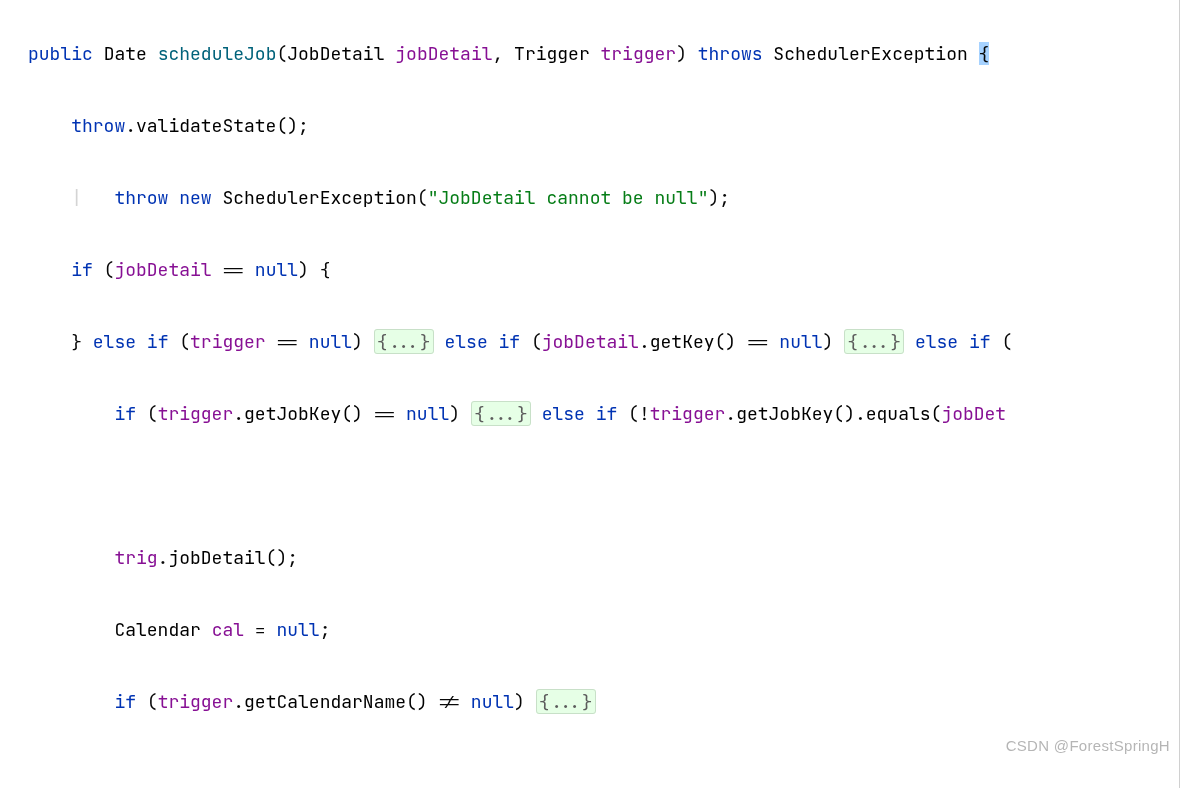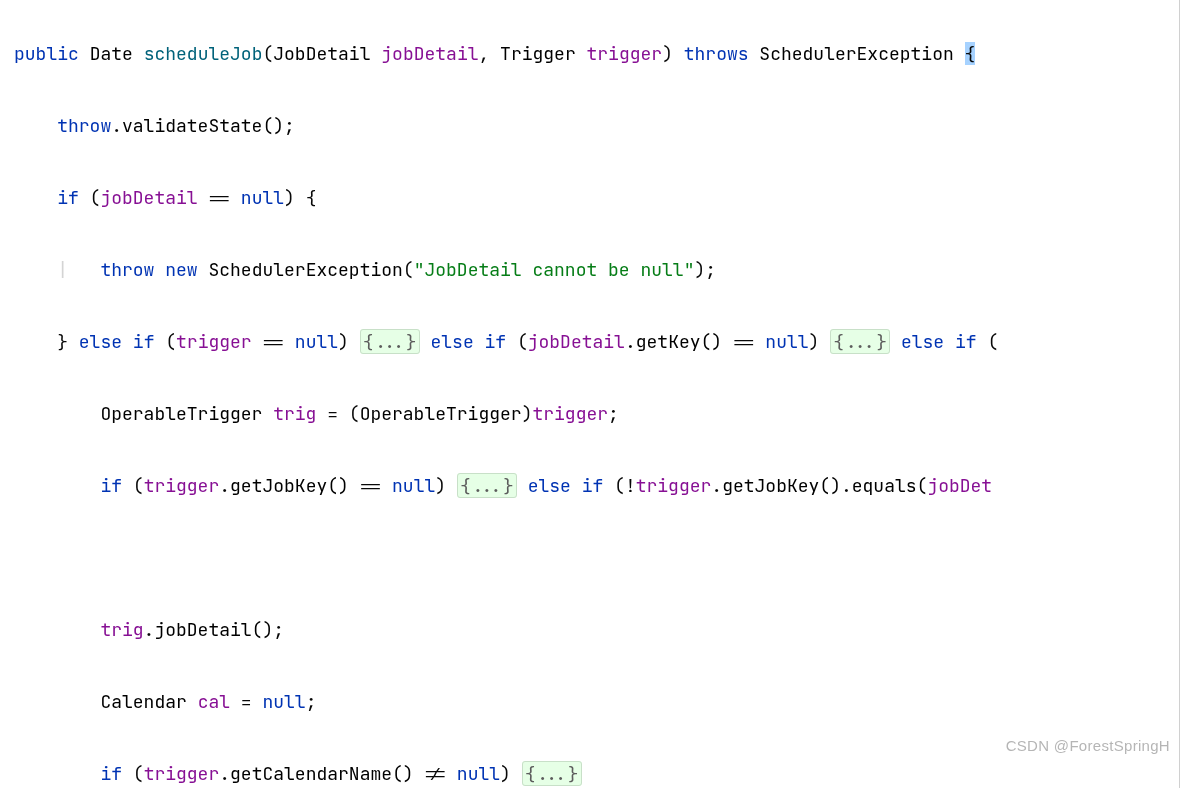--- a/index.html
+++ b/index.html
@@ -16,21 +16,21 @@
     position: relative;
   }
   .code {
     white-space: pre;
     padding: 0;
     position: relative;
   }
   .line {
     display: block;
     min-height: 36px;
-    padding-left: 14px;
+    padding-left: 28px;
     white-space: pre;
   }
   .kw   { color: #0033b3; } 
   .kw2  { color: #0033b3; } 
   .typ  { color: #000000; } 
   .mth  { color: #00627a; } 
   .call { color: #000000; } 
   .id   { color: #871094; }
   .str  { color: #067d17; } 
   .pun  { color: #080808; }
@@ -61,24 +61,23 @@
     right:0; top:0; bottom:0; width:1px;
     background:#d0d0d0;
   }
 </style>
 </head>
 <body>
 
 <div class="code">
 <span class="line"><span class="kw">public</span> <span class="typ">Date</span> <span class="mth">scheduleJob</span><span class="pun">(</span><span class="typ">JobDetail</span><span> </span><span class="id">jobDetail</span><span class="pun">, </span><span class="typ">Trigger</span> <span class="id">trigger</span><span class="pun">) </span><span class="kw">throws</span><span> </span><span class="typ">SchedulerException</span><span> </span><span class="pun br-sel">{</span></span>
 <span class="line"><span>    </span><span class="kw2">throw</span><span class="pun">.</span><span class="call">validateState()</span><span class="pun">;</span></span>
+<span class="line">    <span class="guide">|</span>   <span class="kw">throw</span><span> </span><span class="kw">new</span><span> </span><span class="typ">SchedulerException</span><span class="pun">(</span><span class="str">"JobDetail cannot be null"</span><span class="pun">);</span></span>
 <span class="line"><span>    </span><span class="kw">if</span><span class="pun"> (</span><span class="id">jobDetail</span><span class="pun"> == </span><span class="kw2">null</span><span class="pun">) {</span></span>
-<span class="line">    <span class="guide">|</span>   <span class="kw">throw</span><span> </span><span class="kw">new</span><span> </span><span class="typ">SchedulerException</span><span class="pun">(</span><span class="str">"JobDetail cannot be null"</span><span class="pun">);</span></span>
 <span class="line"><span>    </span><span class="pun">} </span><span class="kw">else</span><span> </span><span class="kw">if</span><span class="pun"> (</span><span class="id">trigger</span><span class="pun"> == </span><span class="kw2">null</span><span class="pun">) </span><span class="fold">{...}</span><span> </span><span class="kw">else</span><span> </span><span class="kw">if</span><span class="pun"> (</span><span class="id">jobDetail</span><span class="pun">.</span><span class="call">getKey()</span><span class="pun"> == </span><span class="kw2">null</span><span class="pun">) </span><span class="fold">{...}</span><span> </span><span class="kw">else</span><span> </span><span class="kw">if</span><span class="pun"> (</span></span>
-<span class="line"><span>        </span><span class="typ">OperableTrigger</span><span> </span><span class="id">trig</span><span class="pun"> = (</span><span class="typ">OperableTrigger</span><span class="pun">)</span><span class="id">trigger</span><span class="pun">;</span></span>
 <span class="line"><span>        </span><span class="kw">if</span><span class="pun"> (</span><span class="id">trigger</span><span class="pun">.</span><span class="call">getJobKey()</span><span class="pun"> == </span><span class="kw2">null</span><span class="pun">) </span><span class="fold">{...}</span><span> </span><span class="kw">else</span><span> </span><span class="kw">if</span><span class="pun"> (!</span><span class="id">trigger</span><span class="pun">.</span><span class="call">getJobKey()</span><span class="pun">.</span><span class="call">equals(</span><span class="id">jobDet</span></span>
 <span class="line"> </span>
 <span class="line"><span>        </span><span class="id">trig</span><span class="pun">.</span><span class="call">jobDetail()</span><span class="pun">;</span></span>
 <span class="line"><span>        </span><span class="typ">Calendar</span><span> </span><span class="id">cal</span><span class="pun"> = </span><span class="kw2">null</span><span class="pun">;</span></span>
 <span class="line"><span>        </span><span class="kw">if</span><span class="pun"> (</span><span class="id">trigger</span><span class="pun">.</span><span class="call">getCalendarName()</span><span class="pun"> != </span><span class="kw2">null</span><span class="pun">) </span><span class="fold">{...}</span></span>
 
 
 
 
 

